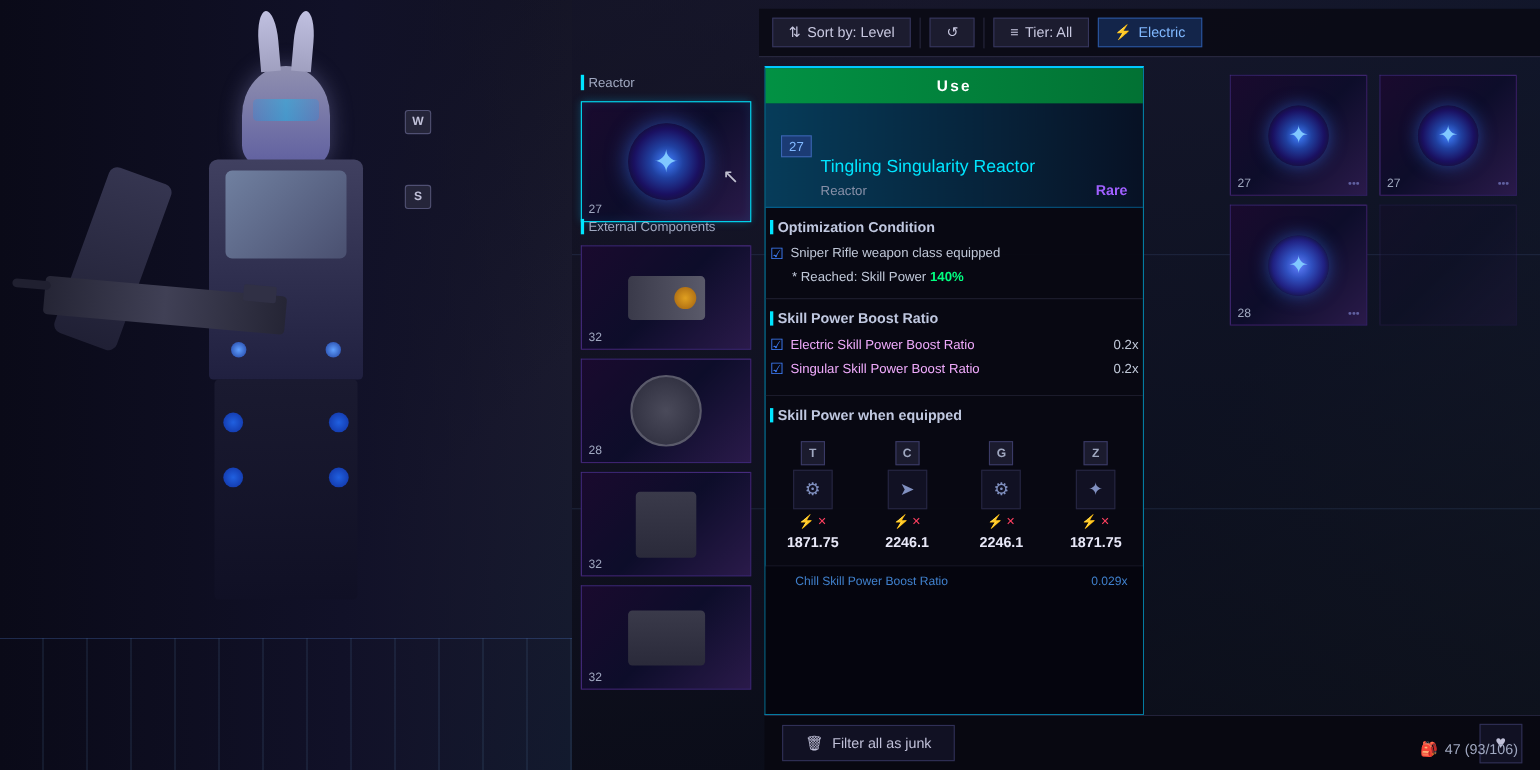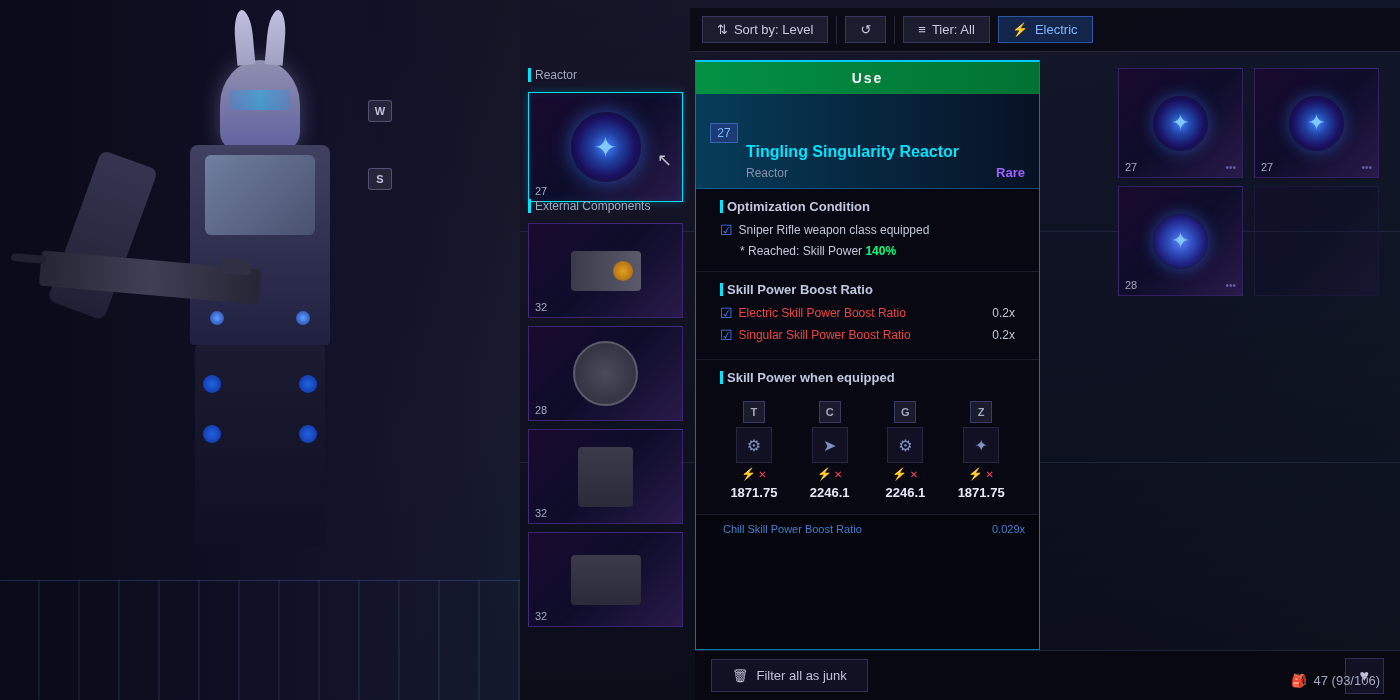--- a/index.html
+++ b/index.html
@@ -252,21 +252,21 @@
       color: #80b8ff;
       font-size: 12px;
       padding: 2px 6px;
       min-width: 28px;
       text-align: center;
     }
 
     .detail-item-name {
       color: #00e5ff;
       font-size: 16px;
-      font-weight: bold;
+      font-weight: normal;
       margin-top: 39px;
     }
 
     .detail-subtitle-row {
       display: flex;
       justify-content: space-between;
       align-items: center;
       padding-left: 36px;
     }
 
@@ -305,21 +305,21 @@
 
     .stat-value {
       color: #e8e8f8;
       font-size: 26px;
       font-weight: bold;
       line-height: 1;
     }
 
     
     .detail-section {
-      padding: 10px 24px;
+      padding: 10px 4px;
       border-bottom: 1px solid rgba(40,40,60,0.6);
     }
 
     .section-title {
       color: #c0c8e0;
       font-size: 13px;
       font-weight: bold;
       margin-bottom: 8px;
       display: flex;
       align-items: center;
@@ -374,21 +374,21 @@
       margin-bottom: 6px;
     }
 
     .boost-left {
       display: flex;
       align-items: center;
       gap: 6px;
     }
 
     .boost-text {
-      color: #ef4444;
+      color: #f0abfc;
       font-size: 12px;
     }
 
     .boost-value {
       color: #c0c8d8;
       font-size: 12px;
     }
 
     
     .skill-grid {

